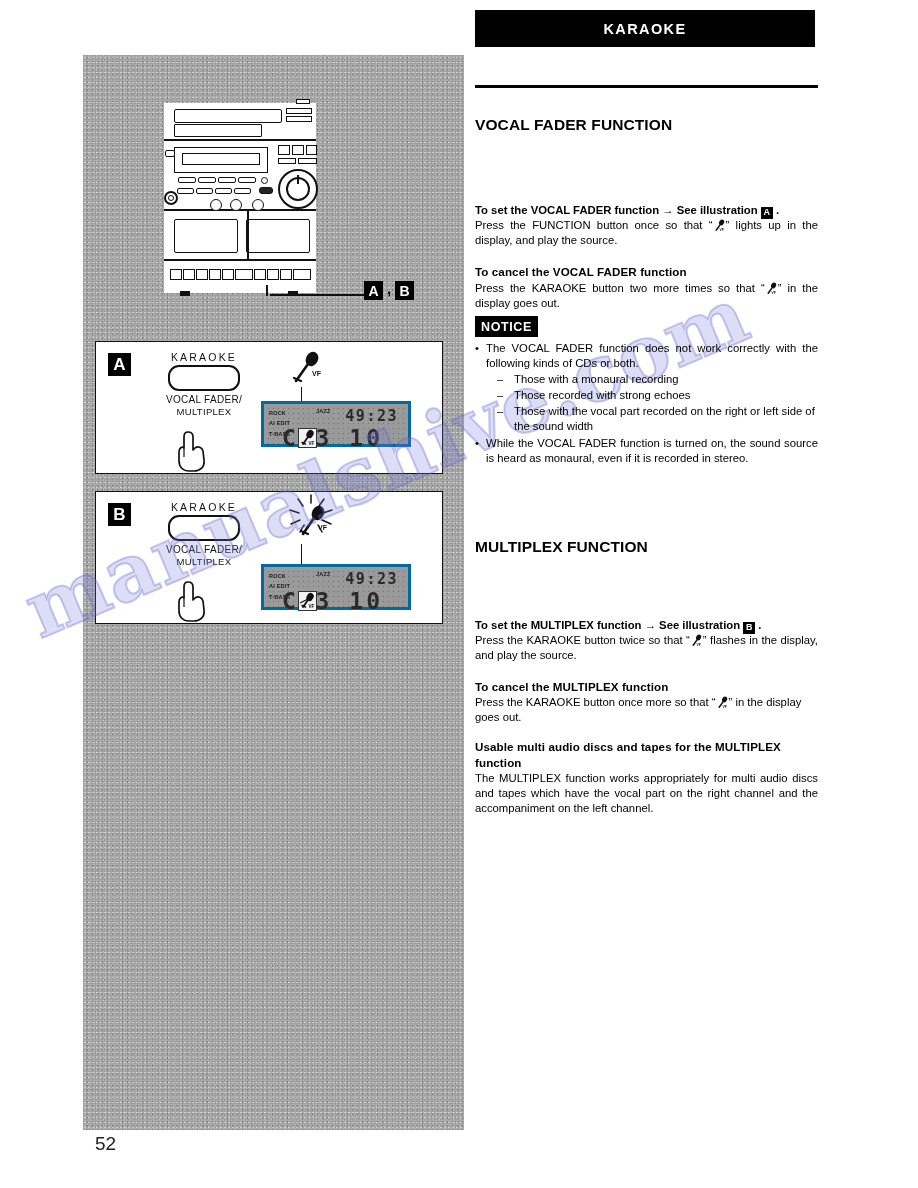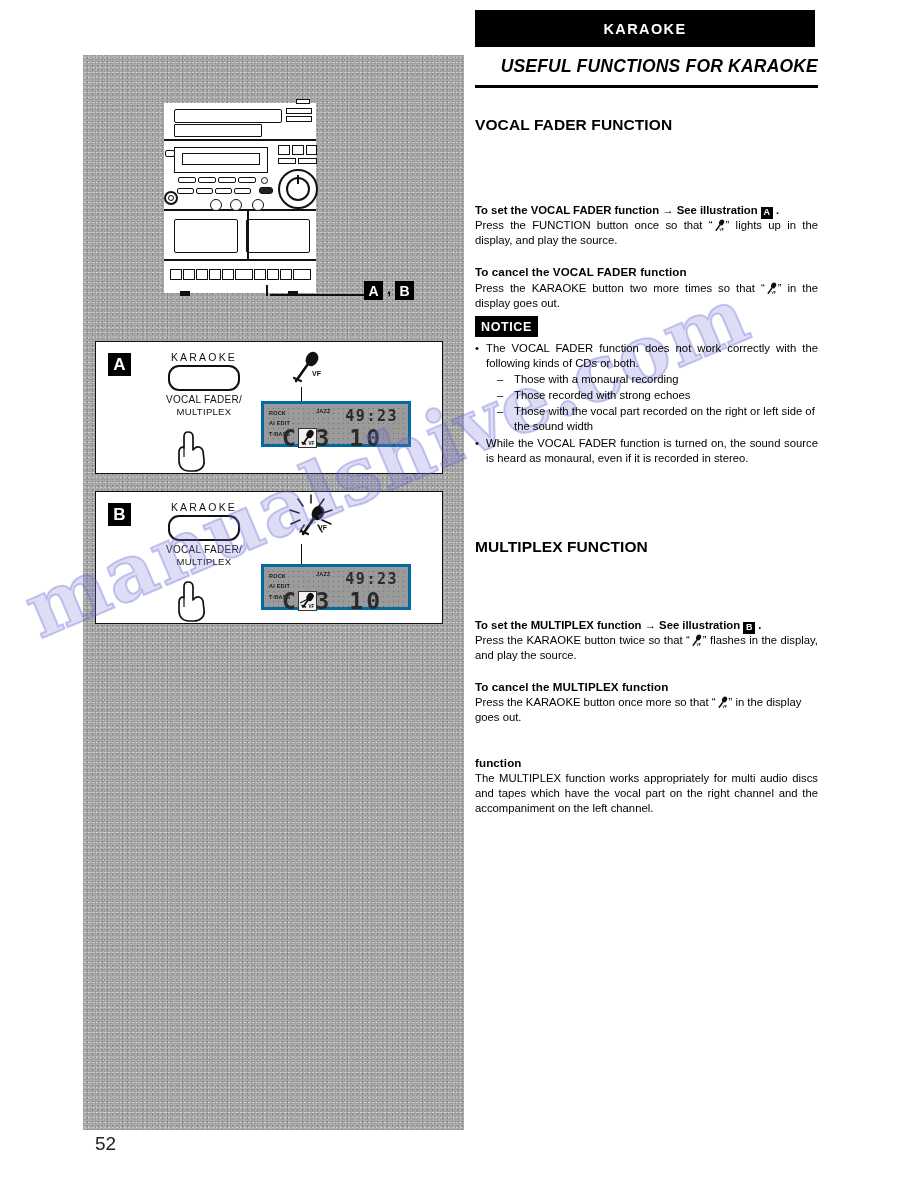--- a/index.html
+++ b/index.html
@@ -434,21 +434,20 @@
 <div id="watermark">
   <span>manualshive.com</span>
 </div>
 
 <div id="right-col">
 
   <div id="kbar">
     <span id="kbar-text">KARAOKE</span>
   </div>
 
-  <div id="subtitle">USEFUL FUNCTIONS FOR KARAOKE</div>
   <div id="rule"></div>
 
   <div class="sec-title" style="left:0;top:116px;">VOCAL FADER FUNCTION</div>
 
 
   <div class="para-nj" style="left:0;top:203px;">
     <span class="bold-lead">To set the VOCAL FADER function</span>
     <span class="bold-lead">→</span>
     <span class="bold-lead">See illustration</span>
     <span class="inline-badge">A</span>
@@ -520,18 +519,19 @@
   <div class="sec-title" style="left:0;top:680px;font-size:11.6px;">To cancel the MULTIPLEX function</div>
 
   <div class="para-nj" style="left:0;top:695px;">
     <span>Press the KARAOKE button once more so that “</span><svg class="micglyph" viewBox="0 0 13 13">
         <ellipse cx="8.6" cy="3.4" rx="2.4" ry="3" transform="rotate(28 8.6 3.4)" fill="#111"></ellipse>
         <path d="M7.2 5.6 L3.2 11.2" stroke="#111" stroke-width="1.5" stroke-linecap="round"></path>
         <text x="6.6" y="12.4" font-size="3.4" font-weight="bold" font-family="'Liberation Sans',sans-serif" fill="#111">VF</text>
       </svg><span>” in the display goes out.</span>
   </div>
 
+  <div class="sec-title" style="left:0;top:740px;font-size:11.6px;width:343px;">Usable  multi  audio  discs  and  tapes  for  the  MULTIPLEX</div>
   <div class="sec-title" style="left:0;top:756px;font-size:11.6px;">function</div>
 
   <div class="para" style="left:0;top:771px;">The MULTIPLEX function works appropriately for multi audio discs and  tapes which have the vocal part on the right channel and the accompaniment on the left channel.</div>
 </div>
 
 <div id="pageno">52</div>
 
 </body></html>

